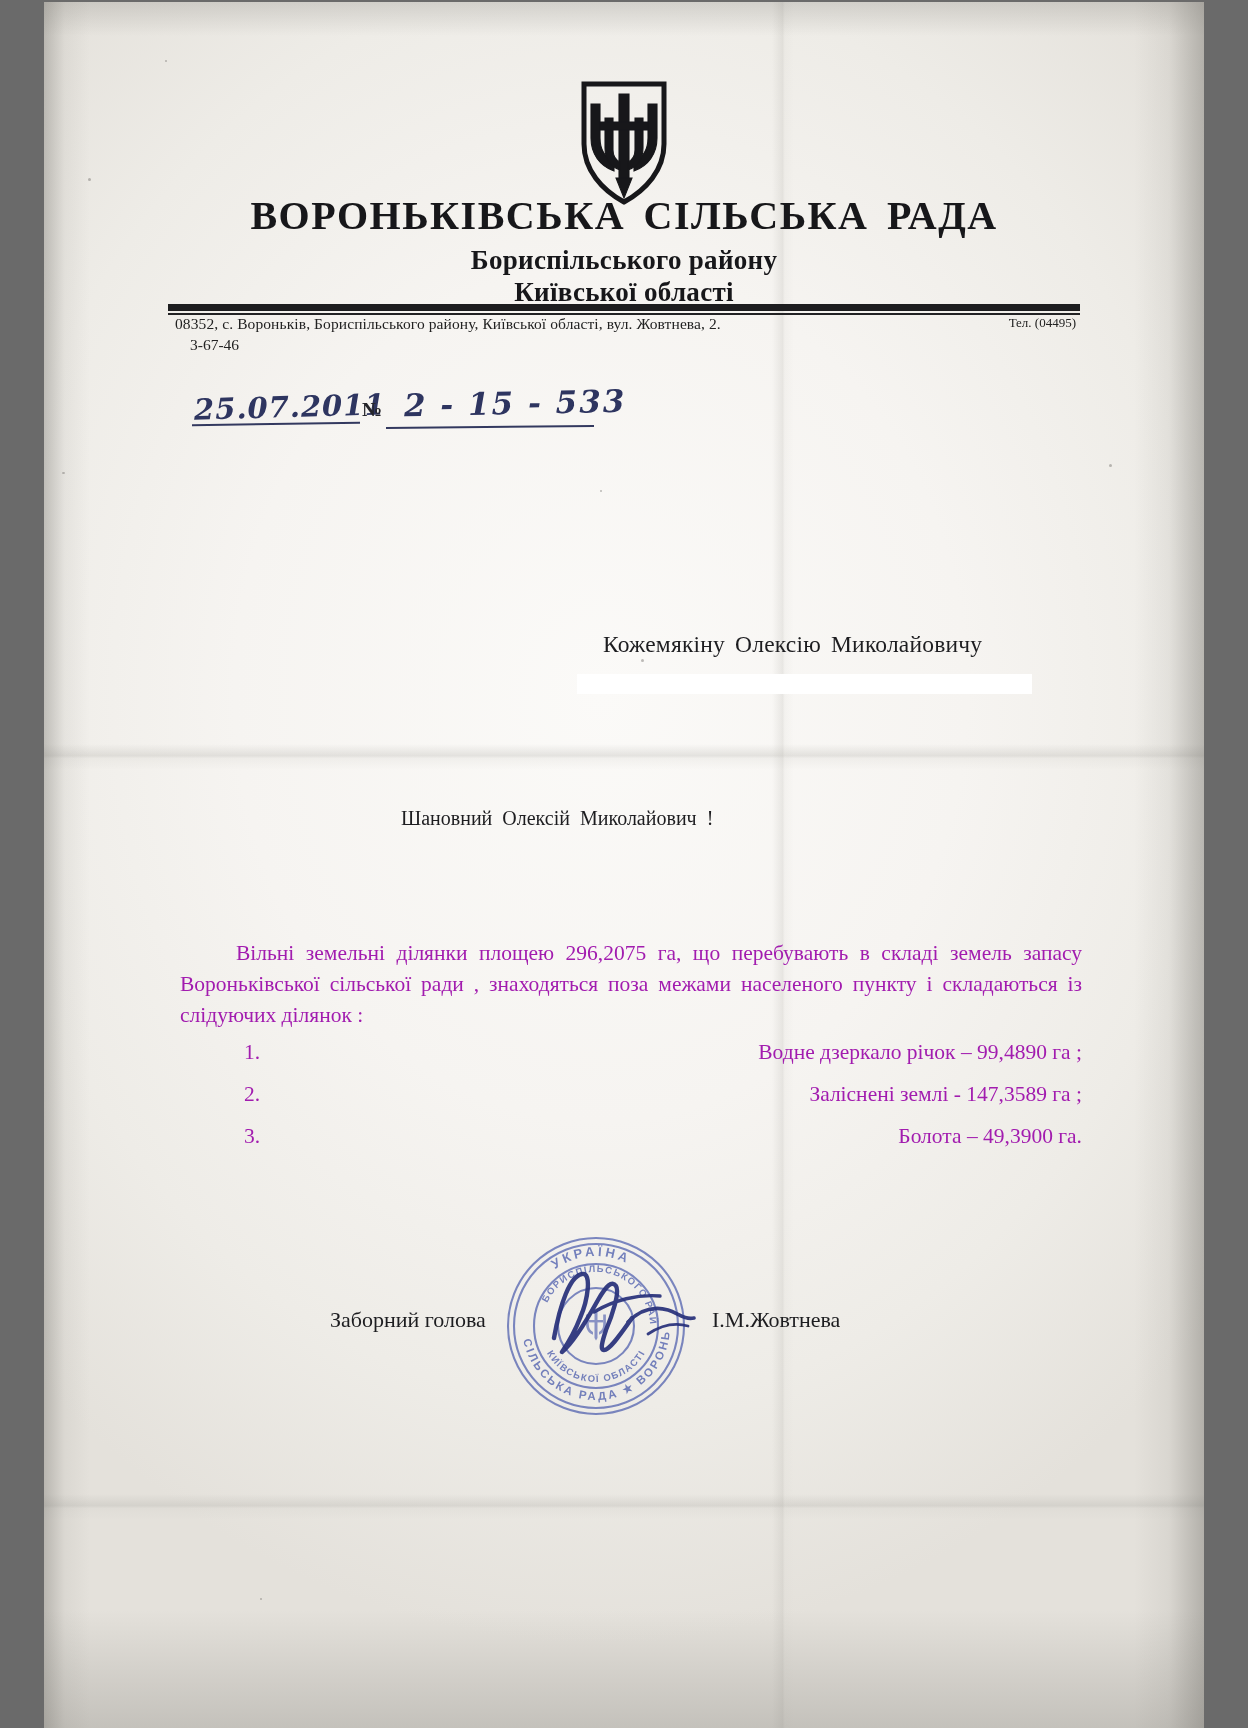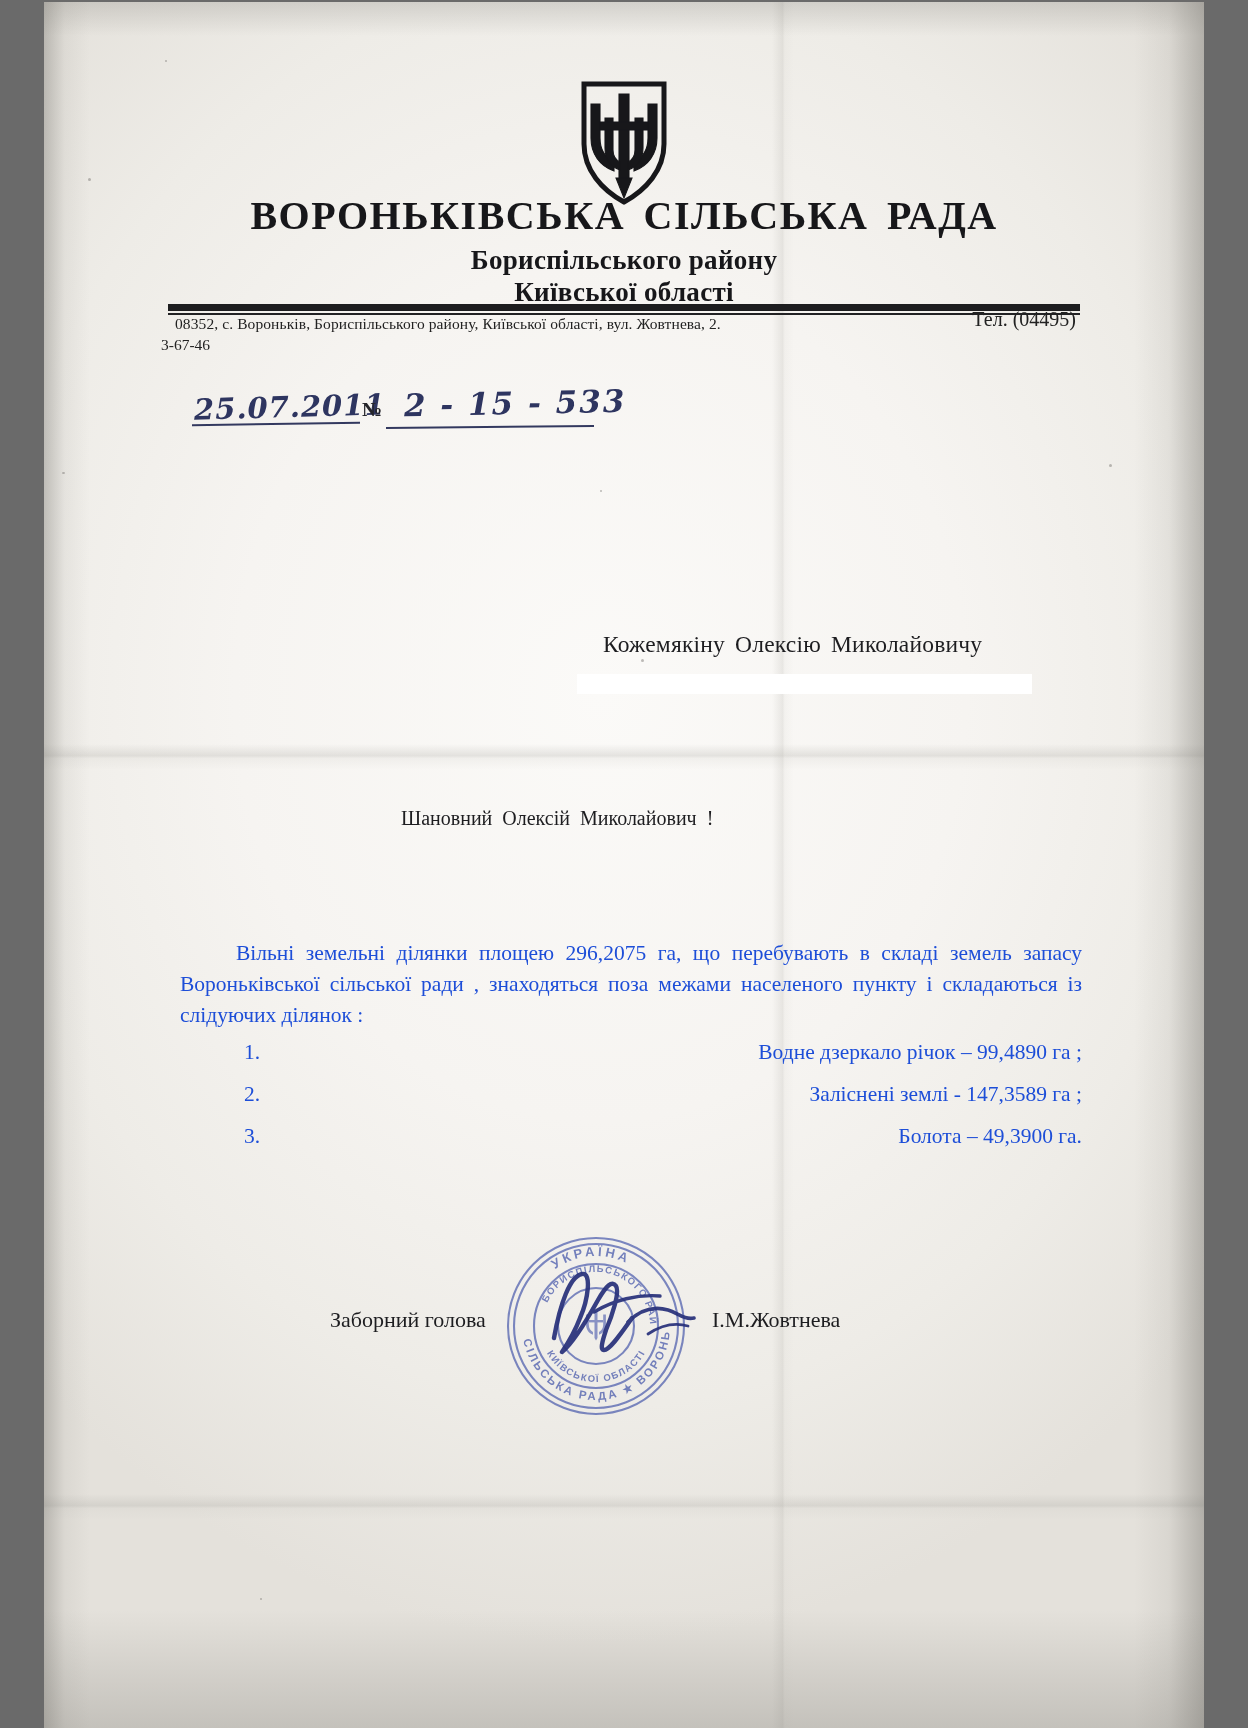--- a/index.html
+++ b/index.html
@@ -129,27 +129,27 @@
     position: absolute;
     left: 131px;
     top: 313px;
     font-size: 15.5px;
     color: #222;
     letter-spacing: .1px;
   }
   .addr-phone {
     position: absolute;
     right: 128px;
-    top: 306px;
-    font-size: 20px;
+    top: 313px;
+    font-size: 13px;
     color: #222;
   }
   .addr-phone2 {
     position: absolute;
-    left: 117px;
+    left: 146px;
     top: 334px;
     font-size: 15.5px;
     color: #222;
   }
 
   
   .hw {
     position: absolute;
     font-family: "DejaVu Serif", serif;
     color: #2e3560;
@@ -234,21 +234,21 @@
   }
 
   
   .body {
     position: absolute;
     left: 136px;
     right: 122px;
     top: 936px;
     font-size: 21.5px;
     line-height: 31px;
-    color: #1d4ed8;
+    color: #a21caf;
   }
   .body p {
     margin: 0 0 2px 0;
     text-align: justify;
     text-indent: 56px;
   }
   .body ol {
     margin: 6px 0 6px 0;
     padding-left: 64px;
     list-style: none;

